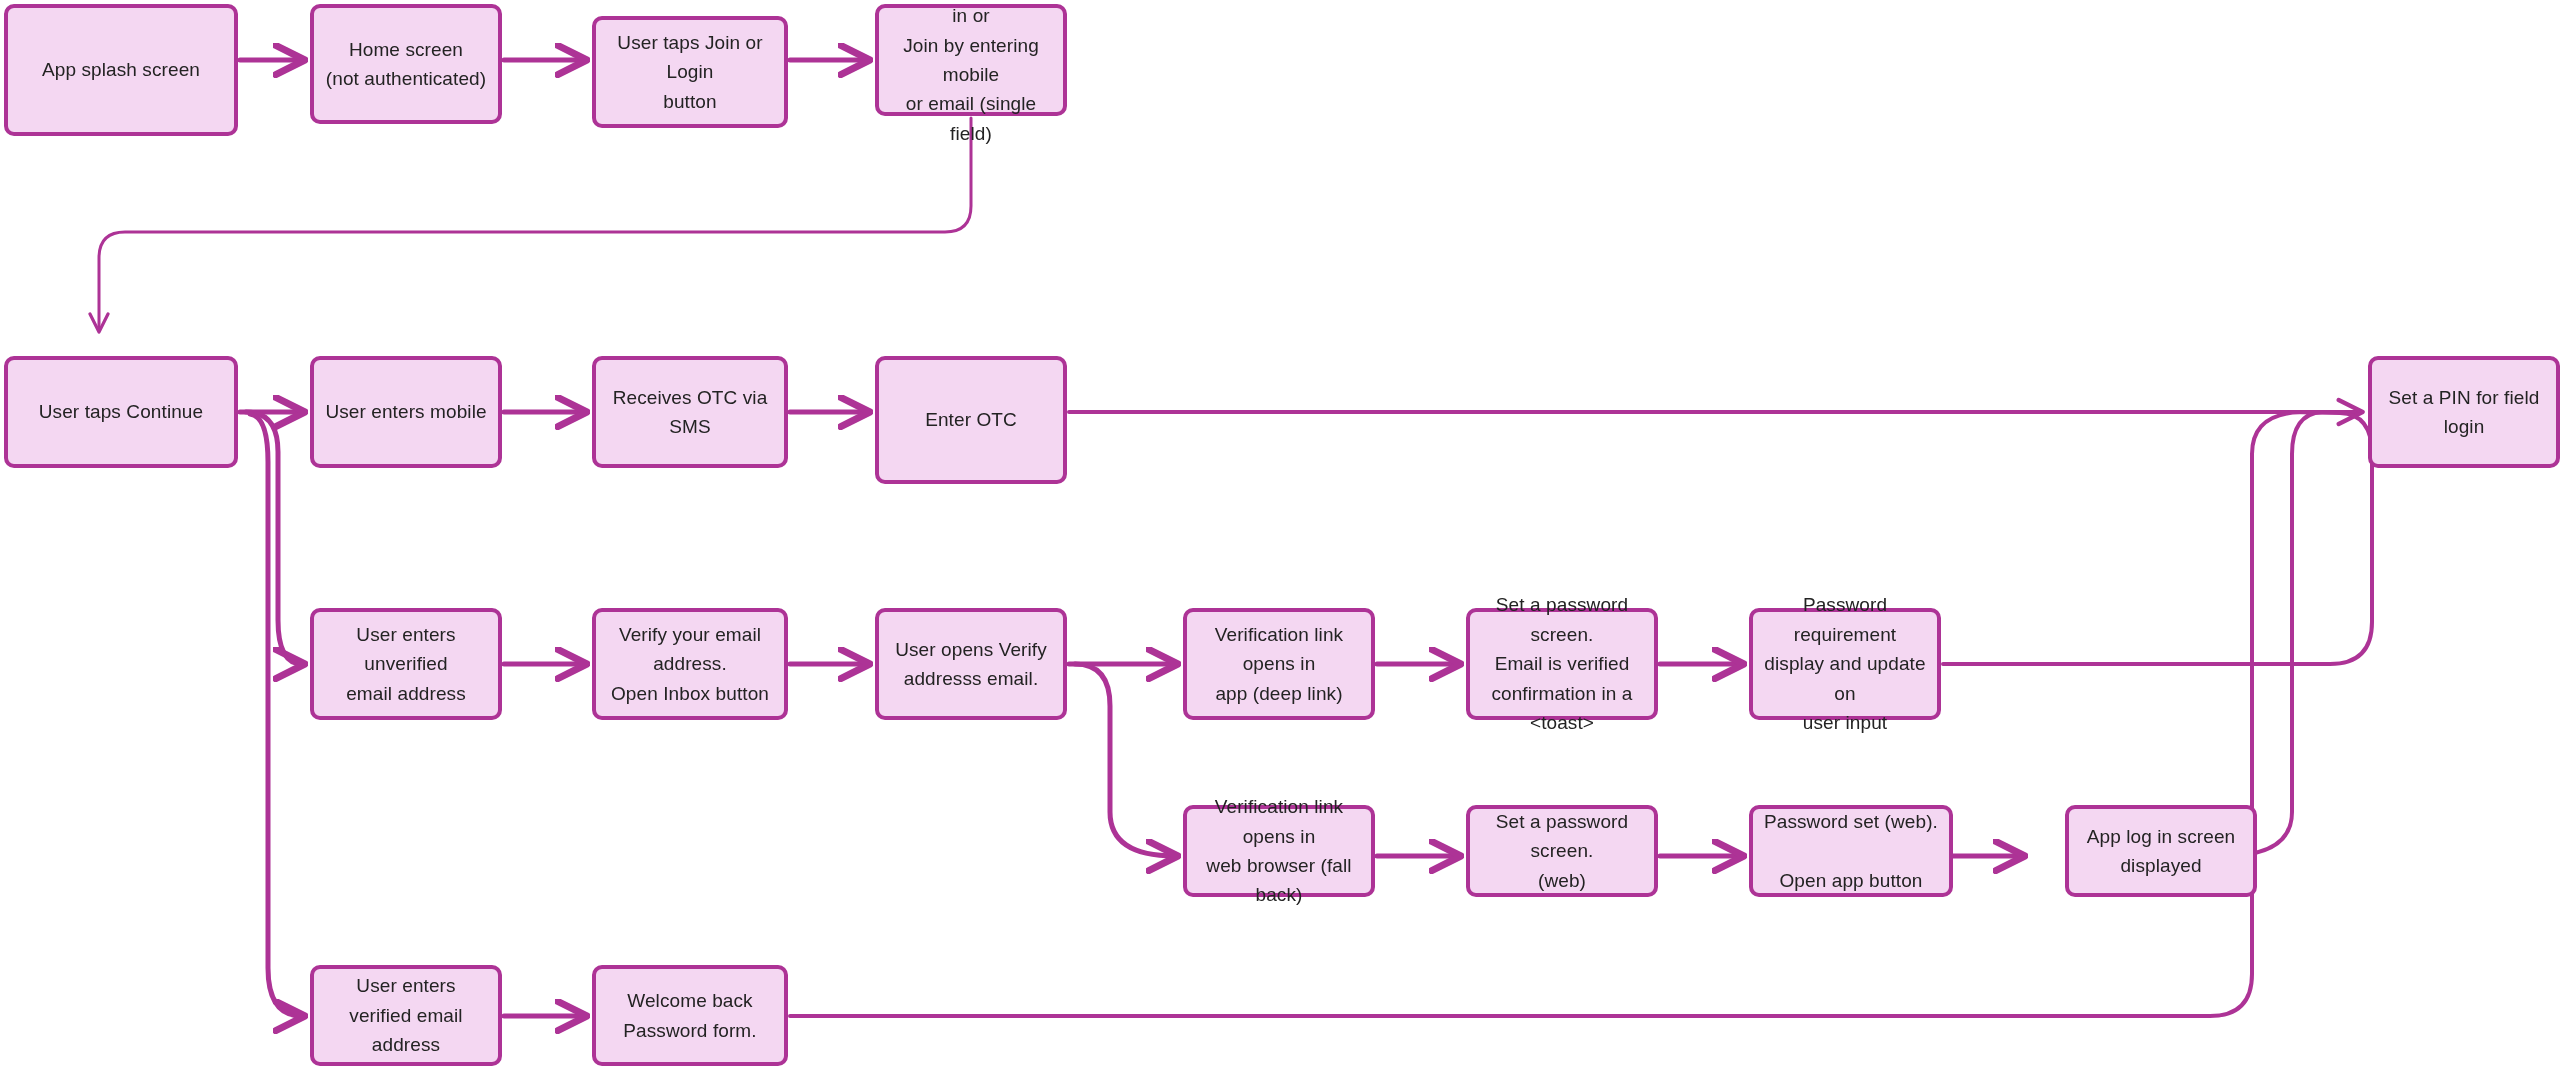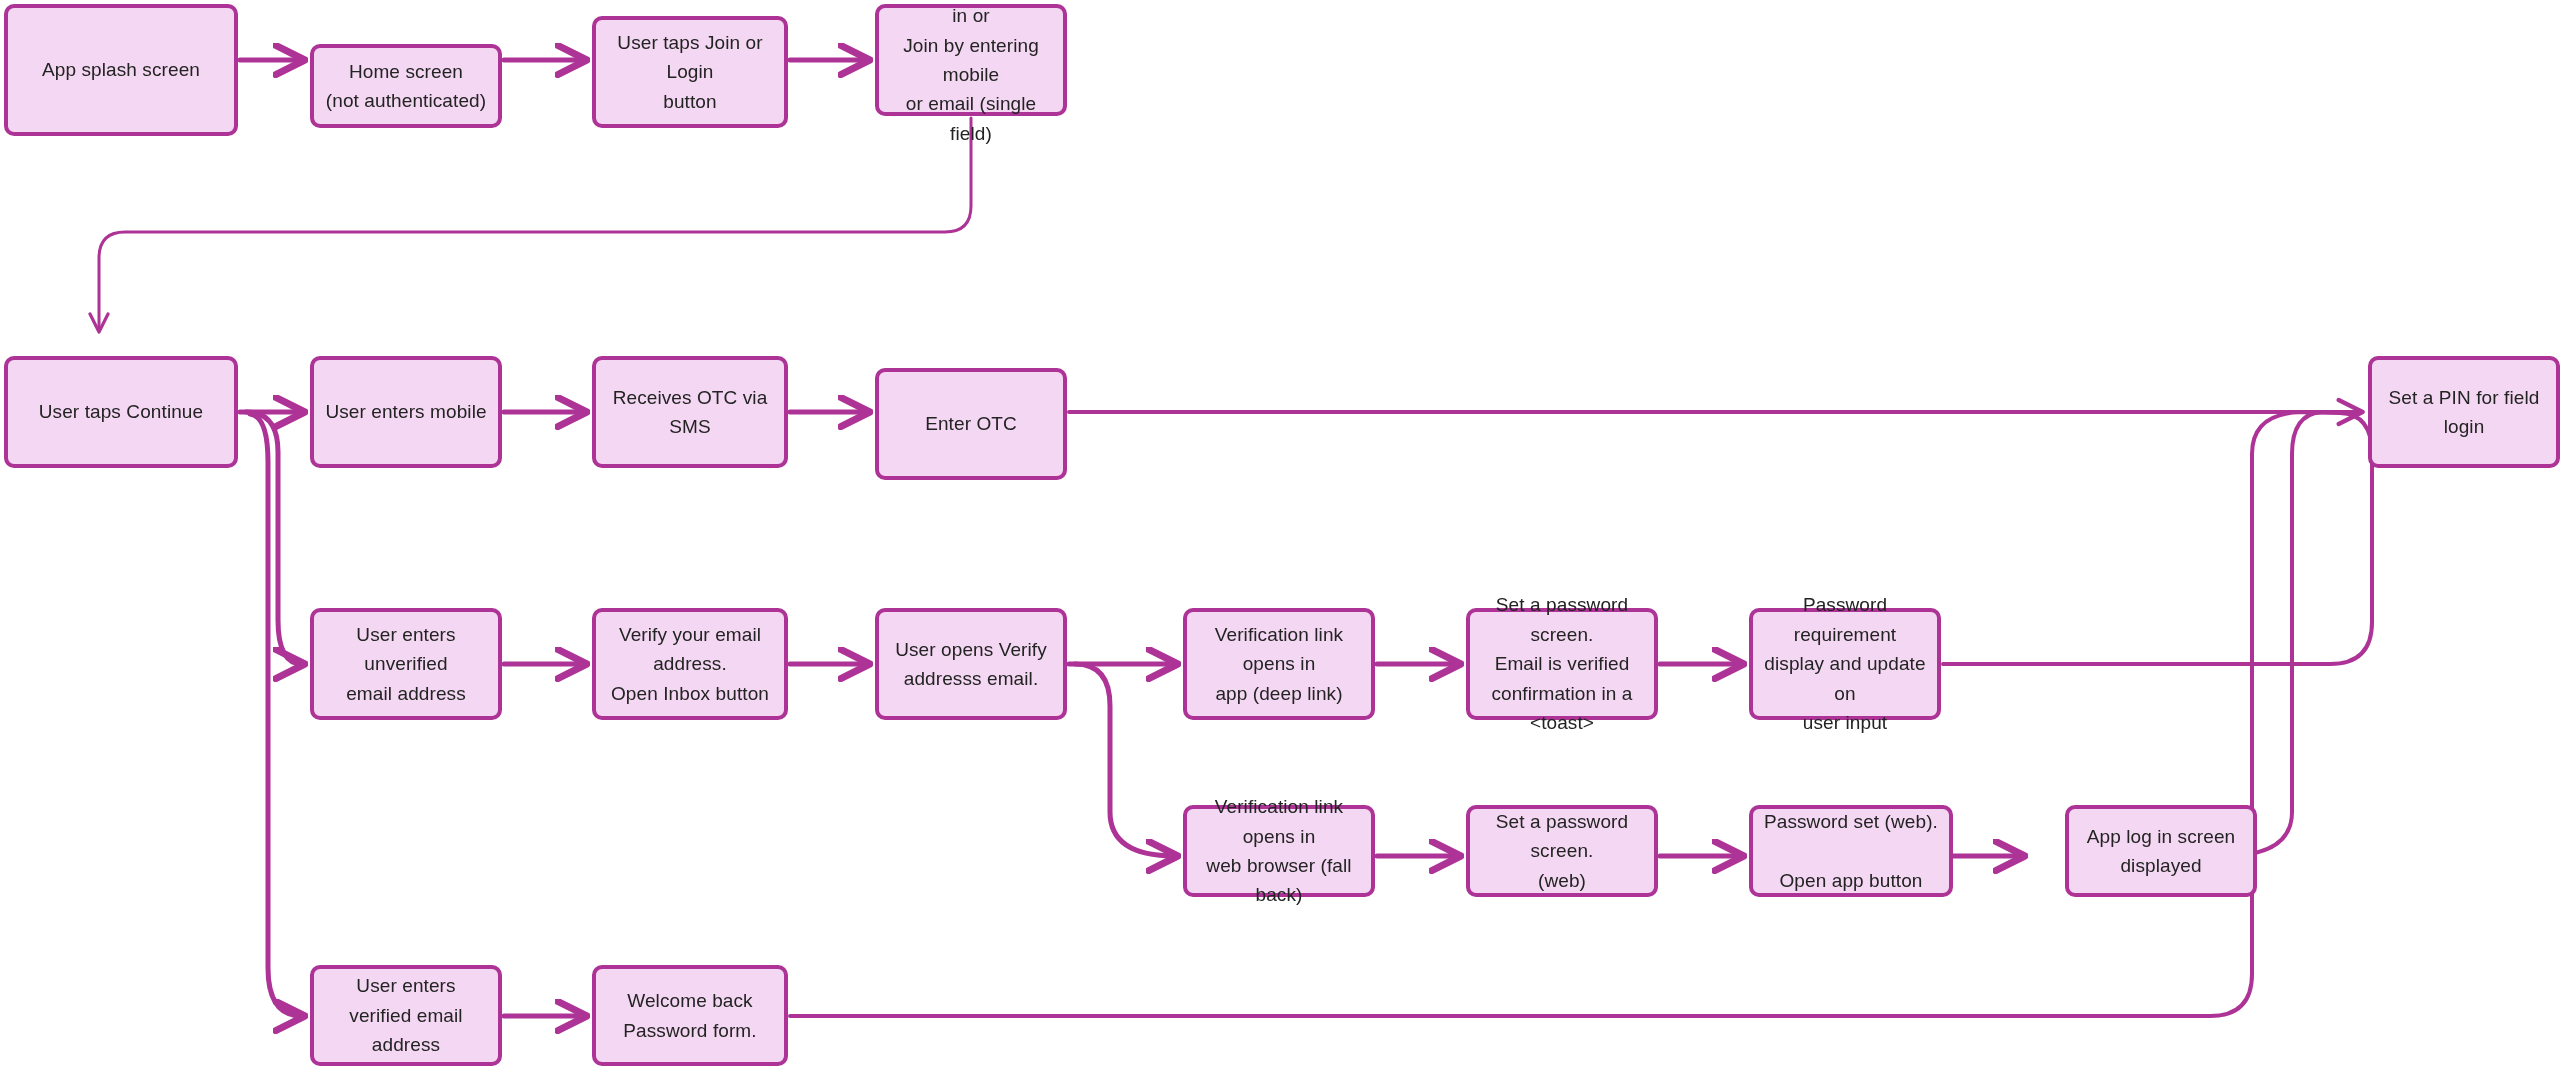--- a/index.html
+++ b/index.html
@@ -103,21 +103,21 @@
       <path d="M 1943 664 L 2330 664 Q 2372 664 2372 622 L 2372 454 Q 2372 414 2340 413 L 2290 412"></path>
       <path d="M 2224 856 Q 2292 856 2292 812 L 2292 454 Q 2292 414 2322 412 L 2290 412"></path>
       <path d="M 790 1016 L 2210 1016 Q 2252 1016 2252 974 L 2252 454 Q 2252 414 2300 412 L 2290 412"></path>
     </g>
   </svg>
 
   <div id="nodes">
       <div class="node" style="left: 4px; top: 4px; width: 234px; height: 132px;">
         <span class="txt">App splash screen</span>
       </div>
-      <div class="node" style="left: 310px; top: 4px; width: 192px; height: 84px; margin-top: 40px;">
+      <div class="node" style="left: 310px; top: 4px; width: 192px; height: 120px;">
         <span class="txt">Home screen
 (not authenticated)</span>
       </div>
       <div class="node" style="left: 592px; top: 16px; width: 196px; height: 112px;">
         <span class="txt">User taps Join or Login
 button</span>
       </div>
       <div class="node" style="left: 875px; top: 4px; width: 192px; height: 112px;">
         <span class="txt">Modal screen: Log in or
 Join by entering mobile
@@ -125,21 +125,21 @@
       </div>
       <div class="node" style="left: 4px; top: 356px; width: 234px; height: 112px;">
         <span class="txt">User taps Continue</span>
       </div>
       <div class="node" style="left: 310px; top: 356px; width: 192px; height: 112px;">
         <span class="txt">User enters mobile</span>
       </div>
       <div class="node" style="left: 592px; top: 356px; width: 196px; height: 112px;">
         <span class="txt">Receives OTC via SMS</span>
       </div>
-      <div class="node" style="left: 875px; top: 368px; width: 192px; height: 112px;">
+      <div class="node" style="left: 875px; top: 356px; width: 192px; height: 128px;">
         <span class="txt">Enter OTC</span>
       </div>
       <div class="node" style="left: 2368px; top: 356px; width: 192px; height: 112px;">
         <span class="txt">Set a PIN for field login</span>
       </div>
       <div class="node" style="left: 310px; top: 608px; width: 192px; height: 112px;">
         <span class="txt">User enters unverified
 email address</span>
       </div>
       <div class="node" style="left: 592px; top: 608px; width: 196px; height: 112px;">

